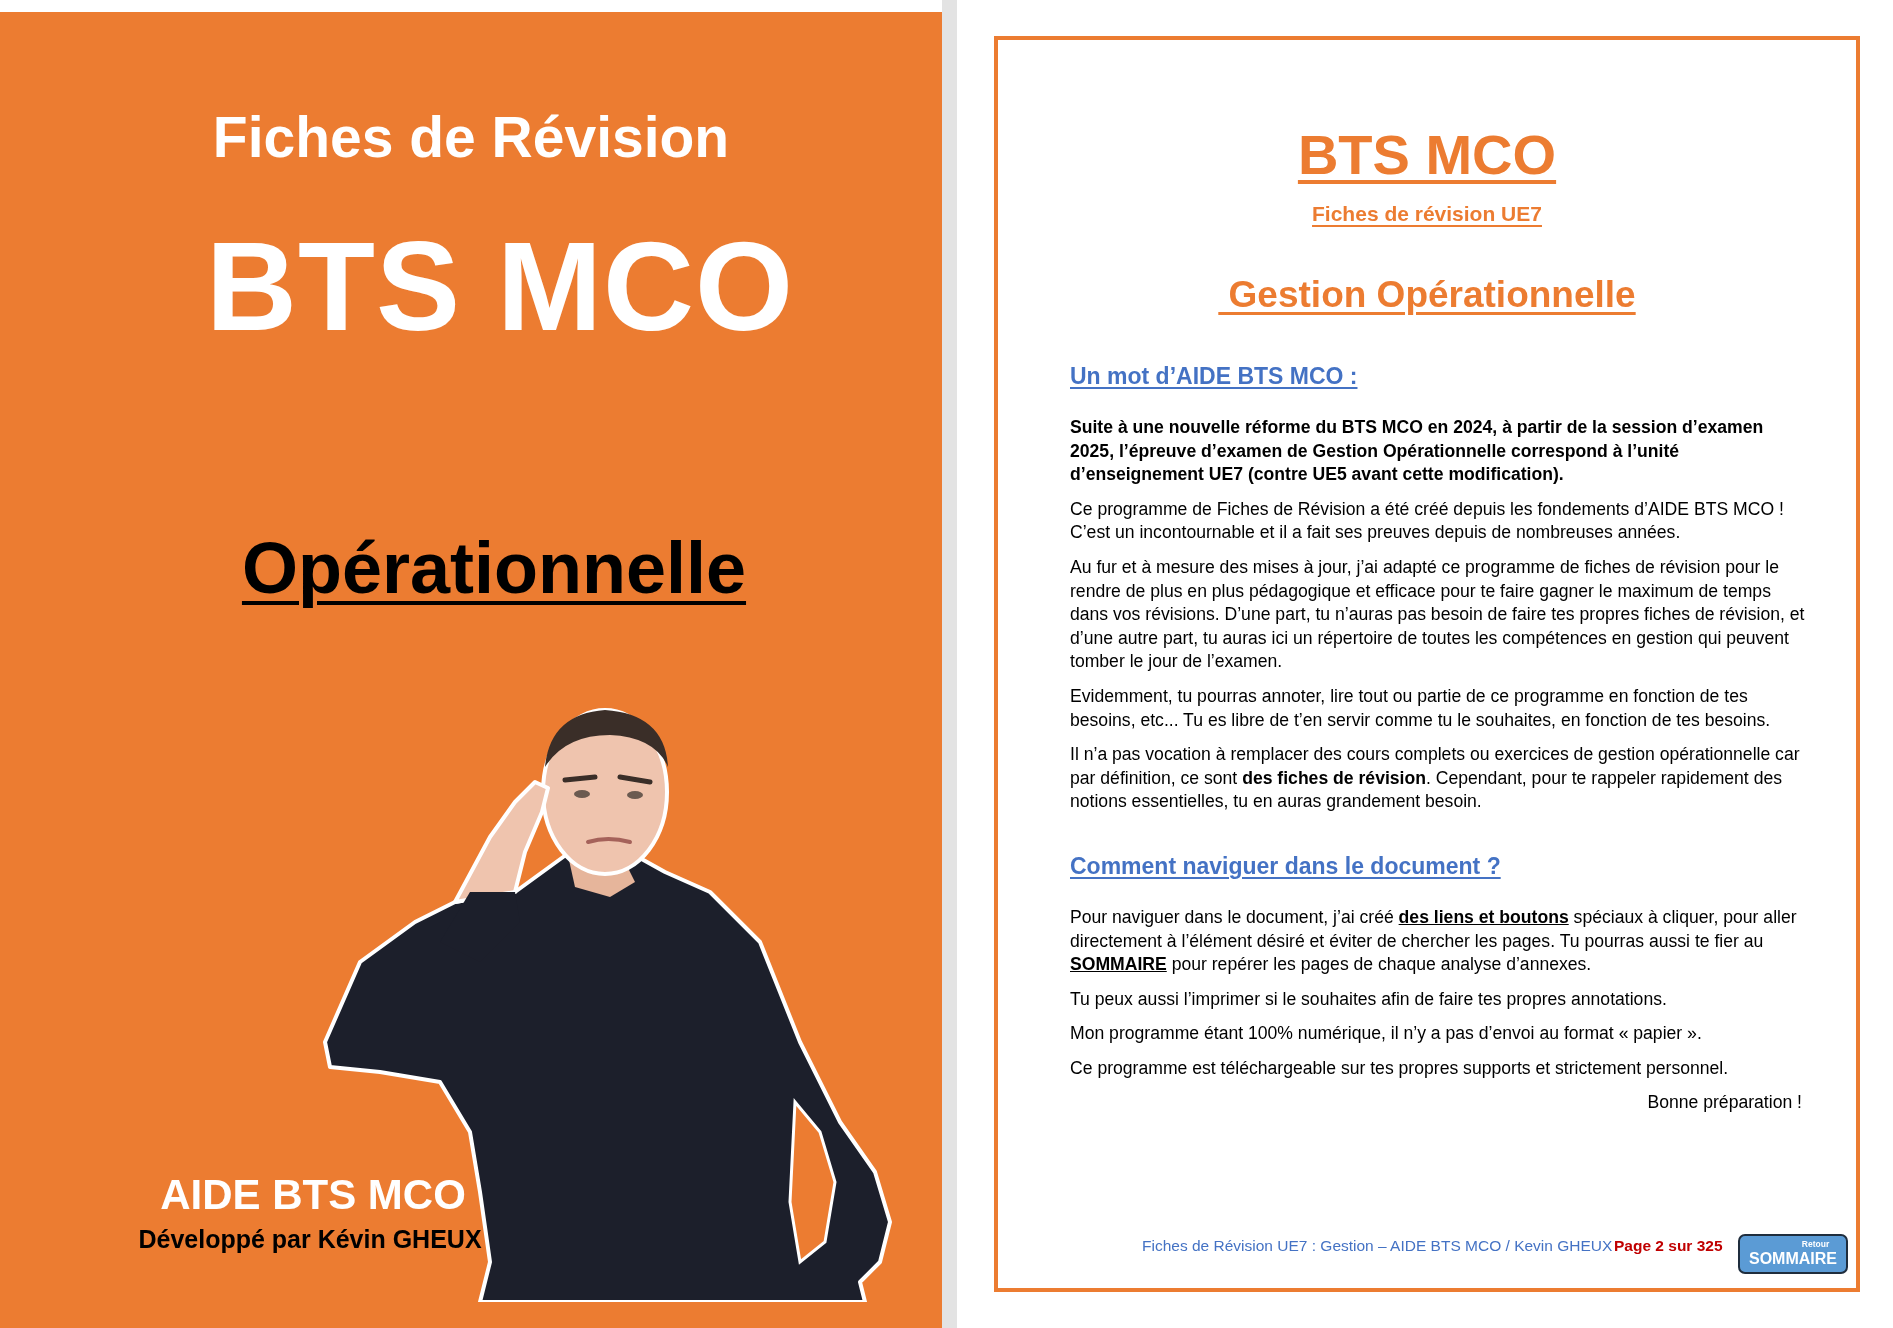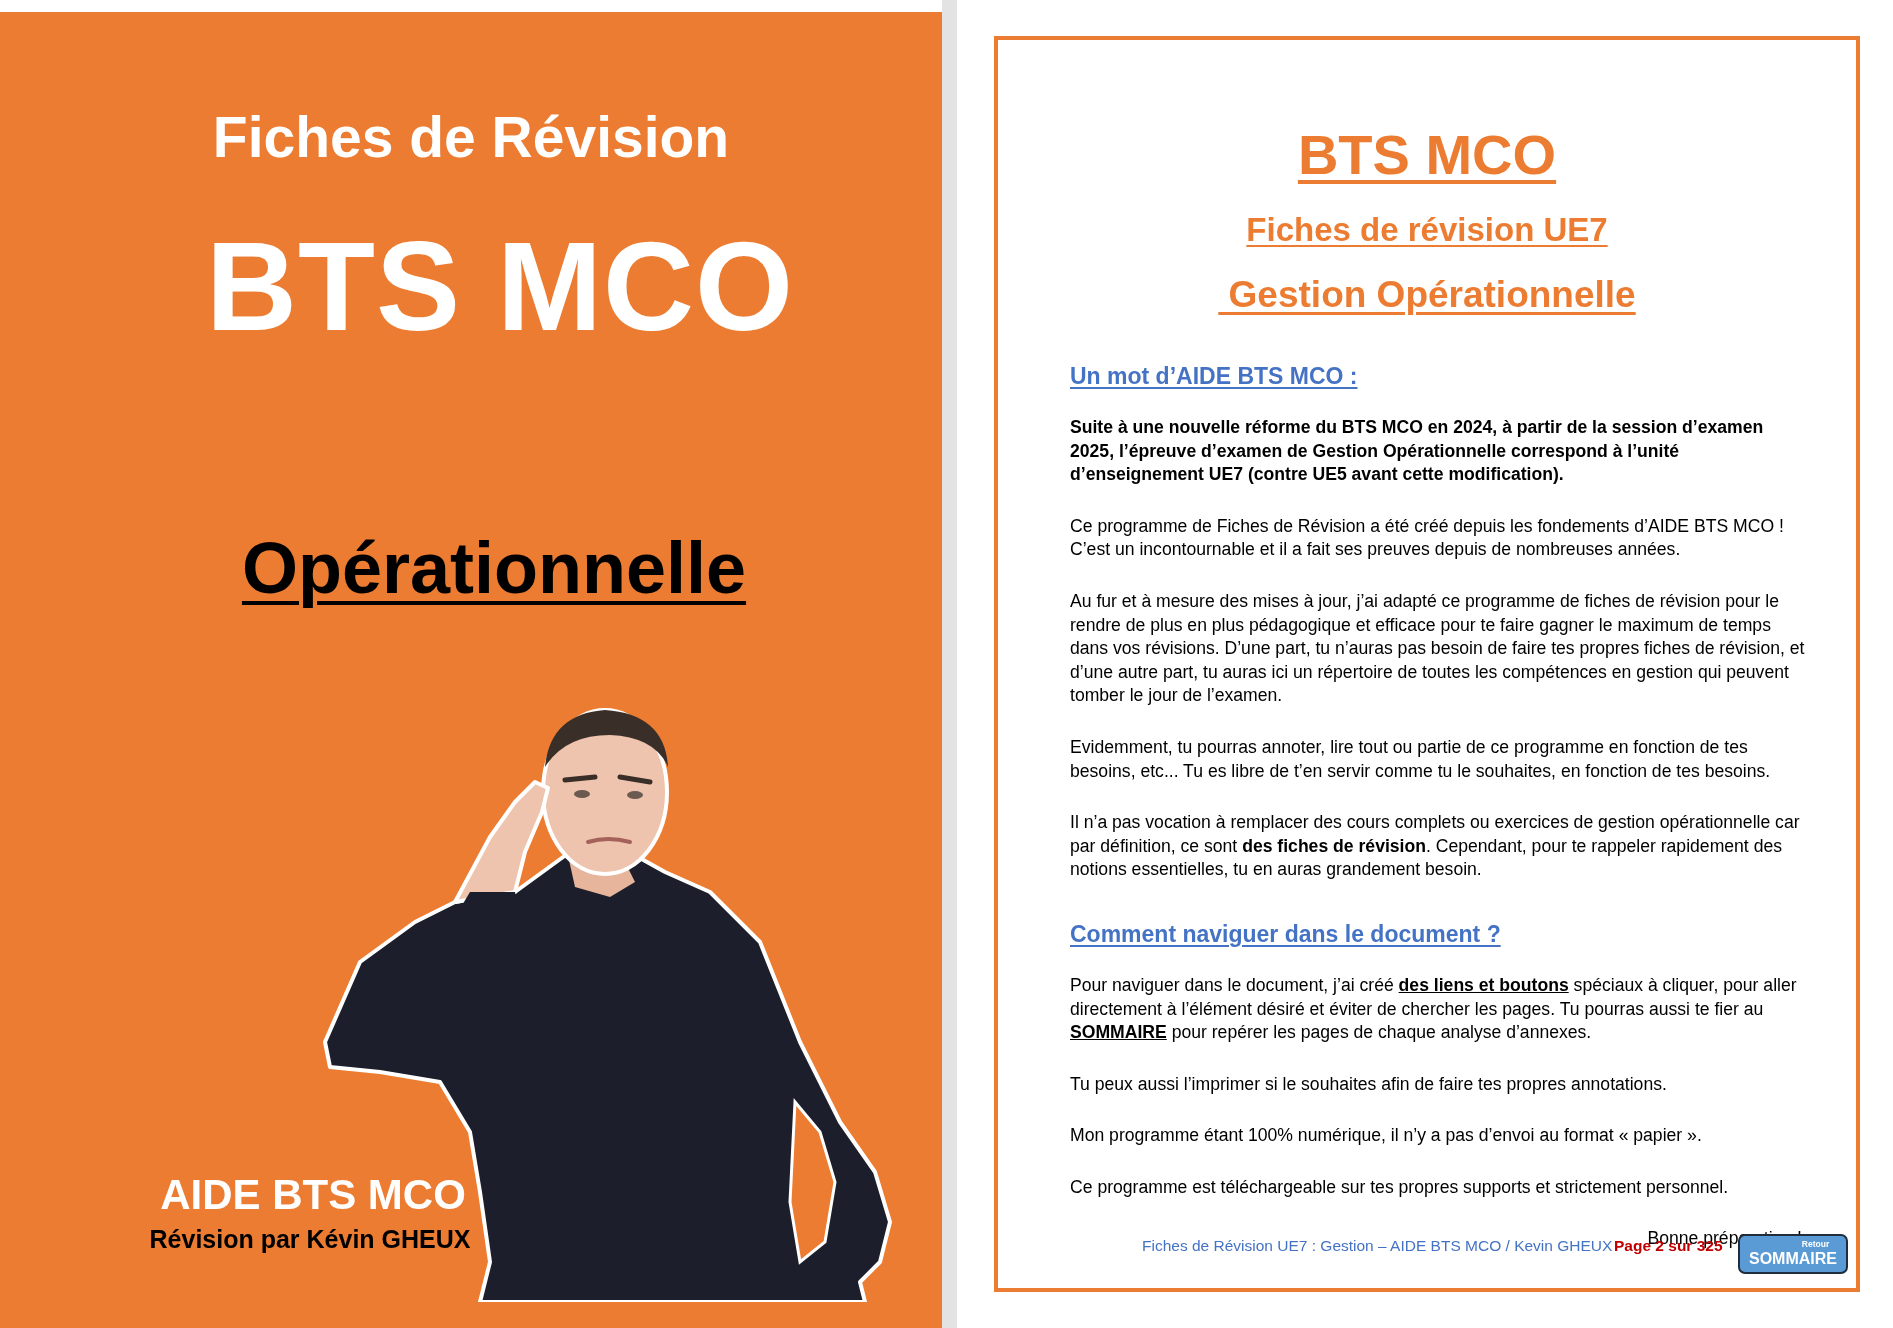--- a/index.html
+++ b/index.html
@@ -44,29 +44,29 @@
   
   .page-frame {
     position: absolute; left: 994px; top: 36px; width: 866px; height: 1256px;
     border: 4px solid #ec7c31; background: #ffffff;
   }
   .doc-title, .doc-sub, .doc-sub2 {
     position: absolute; left: 0; width: 858px; text-align: center; color: #ec7c31;
     font-weight: bold; text-decoration: underline;
   }
   .doc-title { top: 82px; font-size: 56px; line-height: 66px; text-decoration-thickness: 4px; text-underline-offset: 6px; }
-  .doc-sub { top: 170px; font-size: 33px; line-height: 40px; text-decoration-thickness: 2px; text-underline-offset: 4px; }
+  .doc-sub { top: 154px; font-size: 21px; line-height: 40px; text-decoration-thickness: 2px; text-underline-offset: 4px; }
   .doc-sub2 { top: 232px; font-size: 37px; line-height: 46px; text-decoration-thickness: 3px; text-underline-offset: 5px; white-space: pre; }
 
   .content { position: absolute; left: 72px; top: 322px; width: 740px; color: #000000; font-size: 17.6px; line-height: 23.6px; }
   .section-h {
     color: #4472c4; font-weight: bold; font-size: 23px; line-height: 28px;
     text-decoration: underline; text-decoration-thickness: 2px; text-underline-offset: 3px;
   }
-  .content p { margin-top: 28px; }
+  .content p { margin-top: 11px; }
   .content p.first { margin-top: 26px; }
   .content p.bold { font-weight: bold; }
   .section-h.second { margin-top: 38px; }
   .content p.right { text-align: right; padding-right: 8px; }
   .strong { font-weight: bold; }
   .strong-u { font-weight: bold; text-decoration: underline; text-align: right; }
 
   .footer-text {
     position: absolute; left: 144px; top: 1196px; color: #4472c4;
     font-size: 15.5px; line-height: 20px; white-space: nowrap;
@@ -106,21 +106,21 @@
     <path d="M245 78 L275 75 M300 75 L330 80" stroke="#3a2e28" stroke-width="5" stroke-linecap="round"></path>
     <ellipse cx="262" cy="92" rx="8" ry="4" fill="#6b5a50"></ellipse>
     <ellipse cx="315" cy="93" rx="8" ry="4" fill="#6b5a50"></ellipse>
     <path d="M268 140 Q288 134 310 140" stroke="#a5625a" stroke-width="4" fill="none" stroke-linecap="round"></path>
 
     <path d="M135 200 L170 135 L195 100 L215 80 L228 86 L222 110 L205 150 L195 190 Z" fill="#efc4ae" stroke="#ffffff" stroke-width="4" stroke-linejoin="round"></path>
     <path d="M120 240 L150 190 L195 190 L200 220 L160 260 Z" fill="#1c1f2b"></path>
   </svg>
 
   <div class="brand">AIDE BTS MCO</div>
-  <div class="author">Révision par Kévin GHEUX</div>
+  <div class="author">Développé par Kévin GHEUX</div>
 </div>
 
 <div class="gutter"></div>
 
 <div class="page-frame">
   <div class="doc-title">BTS MCO</div>
   <div class="doc-sub">Fiches de révision UE7</div>
   <div class="doc-sub2"> Gestion Opérationnelle</div>
 
   <div class="content">

